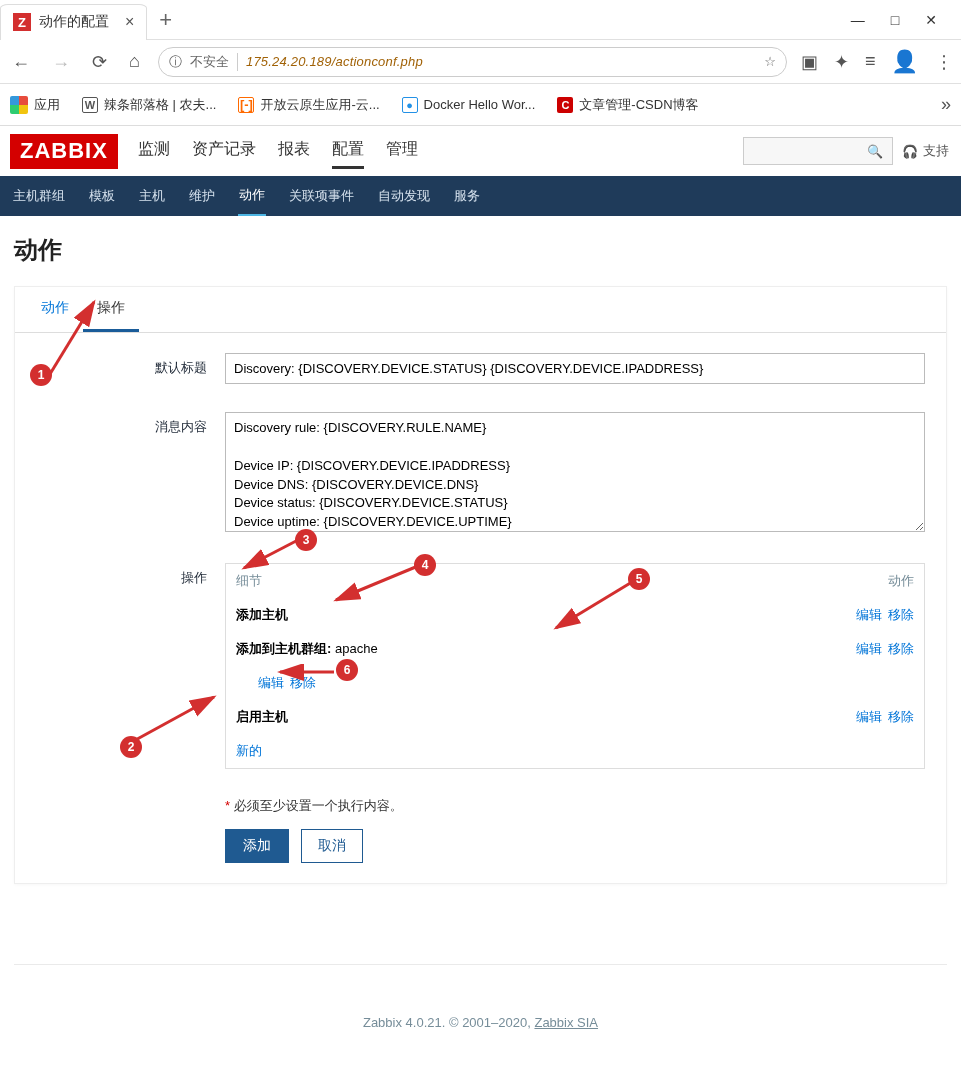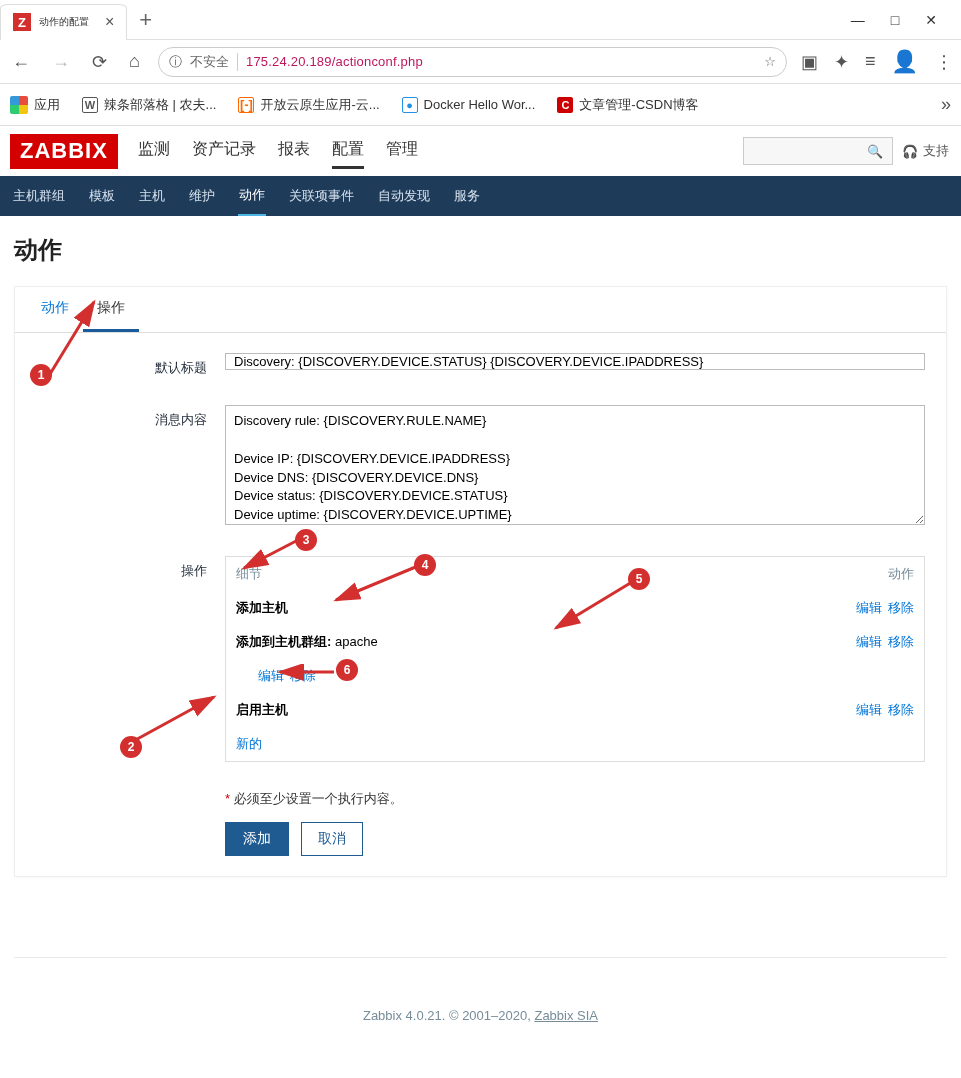--- a/index.html
+++ b/index.html
@@ -2,32 +2,32 @@
 <html><head>
 <meta charset="utf-8">
 <style>
   * { box-sizing: border-box; margin: 0; padding: 0; }
   body { font-family: Arial, "Microsoft YaHei", sans-serif; font-size: 13px; background: #fff; width: 961px; }
   
   
   .browser-titlebar { display: flex; align-items: center; height: 40px; background: #fff; border-bottom: 1px solid #e0e0e0; }
   .tab { display: flex; align-items: center; padding: 0 12px; height: 36px; background: #fff; border-right: 1px solid #ddd; max-width: 280px; gap: 8px; border-top-left-radius: 8px 4px; border-top-right-radius: 8px 4px; margin-top: 4px; border: 1px solid #ddd; border-bottom: none; }
   .favicon-z { width: 18px; height: 18px; background: #d32f2f; color: #fff; font-weight: bold; font-size: 13px; display: flex; align-items: center; justify-content: center; }
-  .tab-title { color: #333; font-size: 10px; white-space: nowrap; overflow: hidden; text-overflow: ellipsis; }
+  .tab-title { color: #333; font-size: 14px; white-space: nowrap; overflow: hidden; text-overflow: ellipsis; }
   .tab-close { color: #555; font-size: 16px; margin-left: 8px; cursor: pointer; }
   .newtab { font-size: 22px; color: #666; padding: 0 12px; cursor: pointer; }
   .win-controls { margin-left: auto; display: flex; gap: 26px; padding-right: 24px; color: #333; font-size: 14px; }
   
   .addrbar { display: flex; align-items: center; height: 44px; padding: 0 8px; gap: 14px; border-bottom: 1px solid #e0e0e0; }
   .navbtn { color: #555; font-size: 18px; cursor: pointer; padding: 4px; }
   .navbtn.disabled { color: #bbb; }
   .urlbox { flex: 1; display: flex; align-items: center; height: 30px; border: 1px solid #ccc; border-radius: 15px; padding: 0 10px; gap: 8px; background: #fff; }
   .urlbox .site-info { color: #666; font-size: 13px; }
   .urlbox .divider { width: 1px; height: 18px; background: #ccc; }
-  .url-text { color: #be185d; letter-spacing: .2px; }
+  .url-text { color: #a16207; letter-spacing: .2px; font-style: italic; }
   .star { margin-left: auto; color: #666; }
   .tool-icons { display: flex; gap: 16px; align-items: center; }
   .tool-icons .icon { color: #555; font-size: 18px; }
   
   .bookmarks { display: flex; align-items: center; height: 42px; padding: 0 10px; gap: 22px; border-bottom: 1px solid #ddd; font-size: 13px; text-align: center; }
   .apps-icon { width: 18px; height: 18px; background: conic-gradient(#e74c3c 0 25%, #f1c40f 25% 50%, #2ecc71 50% 75%, #3498db 75% 100%); border-radius: 2px; }
   .bk { display: flex; align-items: center; gap: 6px; color: #333; cursor: pointer; white-space: nowrap; }
   .bk-icon { width: 16px; height: 16px; display: flex; align-items: center; justify-content: center; font-size: 11px; font-weight: bold; border-radius: 2px; }
   .bk-icon.wp { background: #fff; border: 1px solid #555; color: #555; }
   .bk-icon.aly { background: #fff; color: #ff6a00; border: 1px solid #ff6a00; font-size: 13px; }
@@ -56,21 +56,21 @@
   .page-title { font-size: 24px; color: #222; margin-bottom: 20px; }
   .card { background: #fff; border: 1px solid #eee; box-shadow: 0 1px 3px rgba(0,0,0,0.03); padding: 0 0 20px; }
   .tabs { display: flex; border-bottom: 1px solid #ddd; padding: 0 12px; }
   .tabs .tabitem { padding: 12px 14px; color: #0275d8; font-size: 14px; cursor: pointer; }
   .tabs .tabitem.active { color: #333; border-bottom: 3px solid #1a5c99; }
   
   .form { padding: 20px 14px 0 35px; }
   .frow { display: flex; margin-bottom: 28px; align-items: flex-start; }
   .flabel { width: 175px; text-align: right; padding: 6px 18px 0 0; color: #1f2937; font-size: 13px; }
   .finput { flex: 1; }
-  .textinput { width: 100%; max-width: 700px; padding: 5px 8px; border: 1px solid #bbb; font-size: 13px; height: 17px; }
+  .textinput { width: 100%; max-width: 700px; padding: 5px 8px; border: 1px solid #bbb; font-size: 13px; height: 31px; }
   .textarea { width: 100%; max-width: 700px; padding: 6px 8px; border: 1px solid #bbb; font-size: 13px; height: 120px; resize: vertical; line-height: 1.45; font-family: Arial; }
   
   .ops-table { border: 1px solid #ddd; max-width: 700px; }
   .ops-head { display: flex; padding: 8px 10px; color: #768d99; font-size: 13px; }
   .ops-head .col-detail { flex: 1; }
   .ops-head .col-act { width: 80px; text-align: right; }
   .ops-row { display: flex; align-items: baseline; padding: 8px 10px; font-size: 13px; }
   .ops-row .detail { flex: 1; }
   .ops-row .detail b { font-weight: bold; }
   .ops-row .alinks { width: 80px; display: flex; justify-content: flex-end; gap: 6px; }

